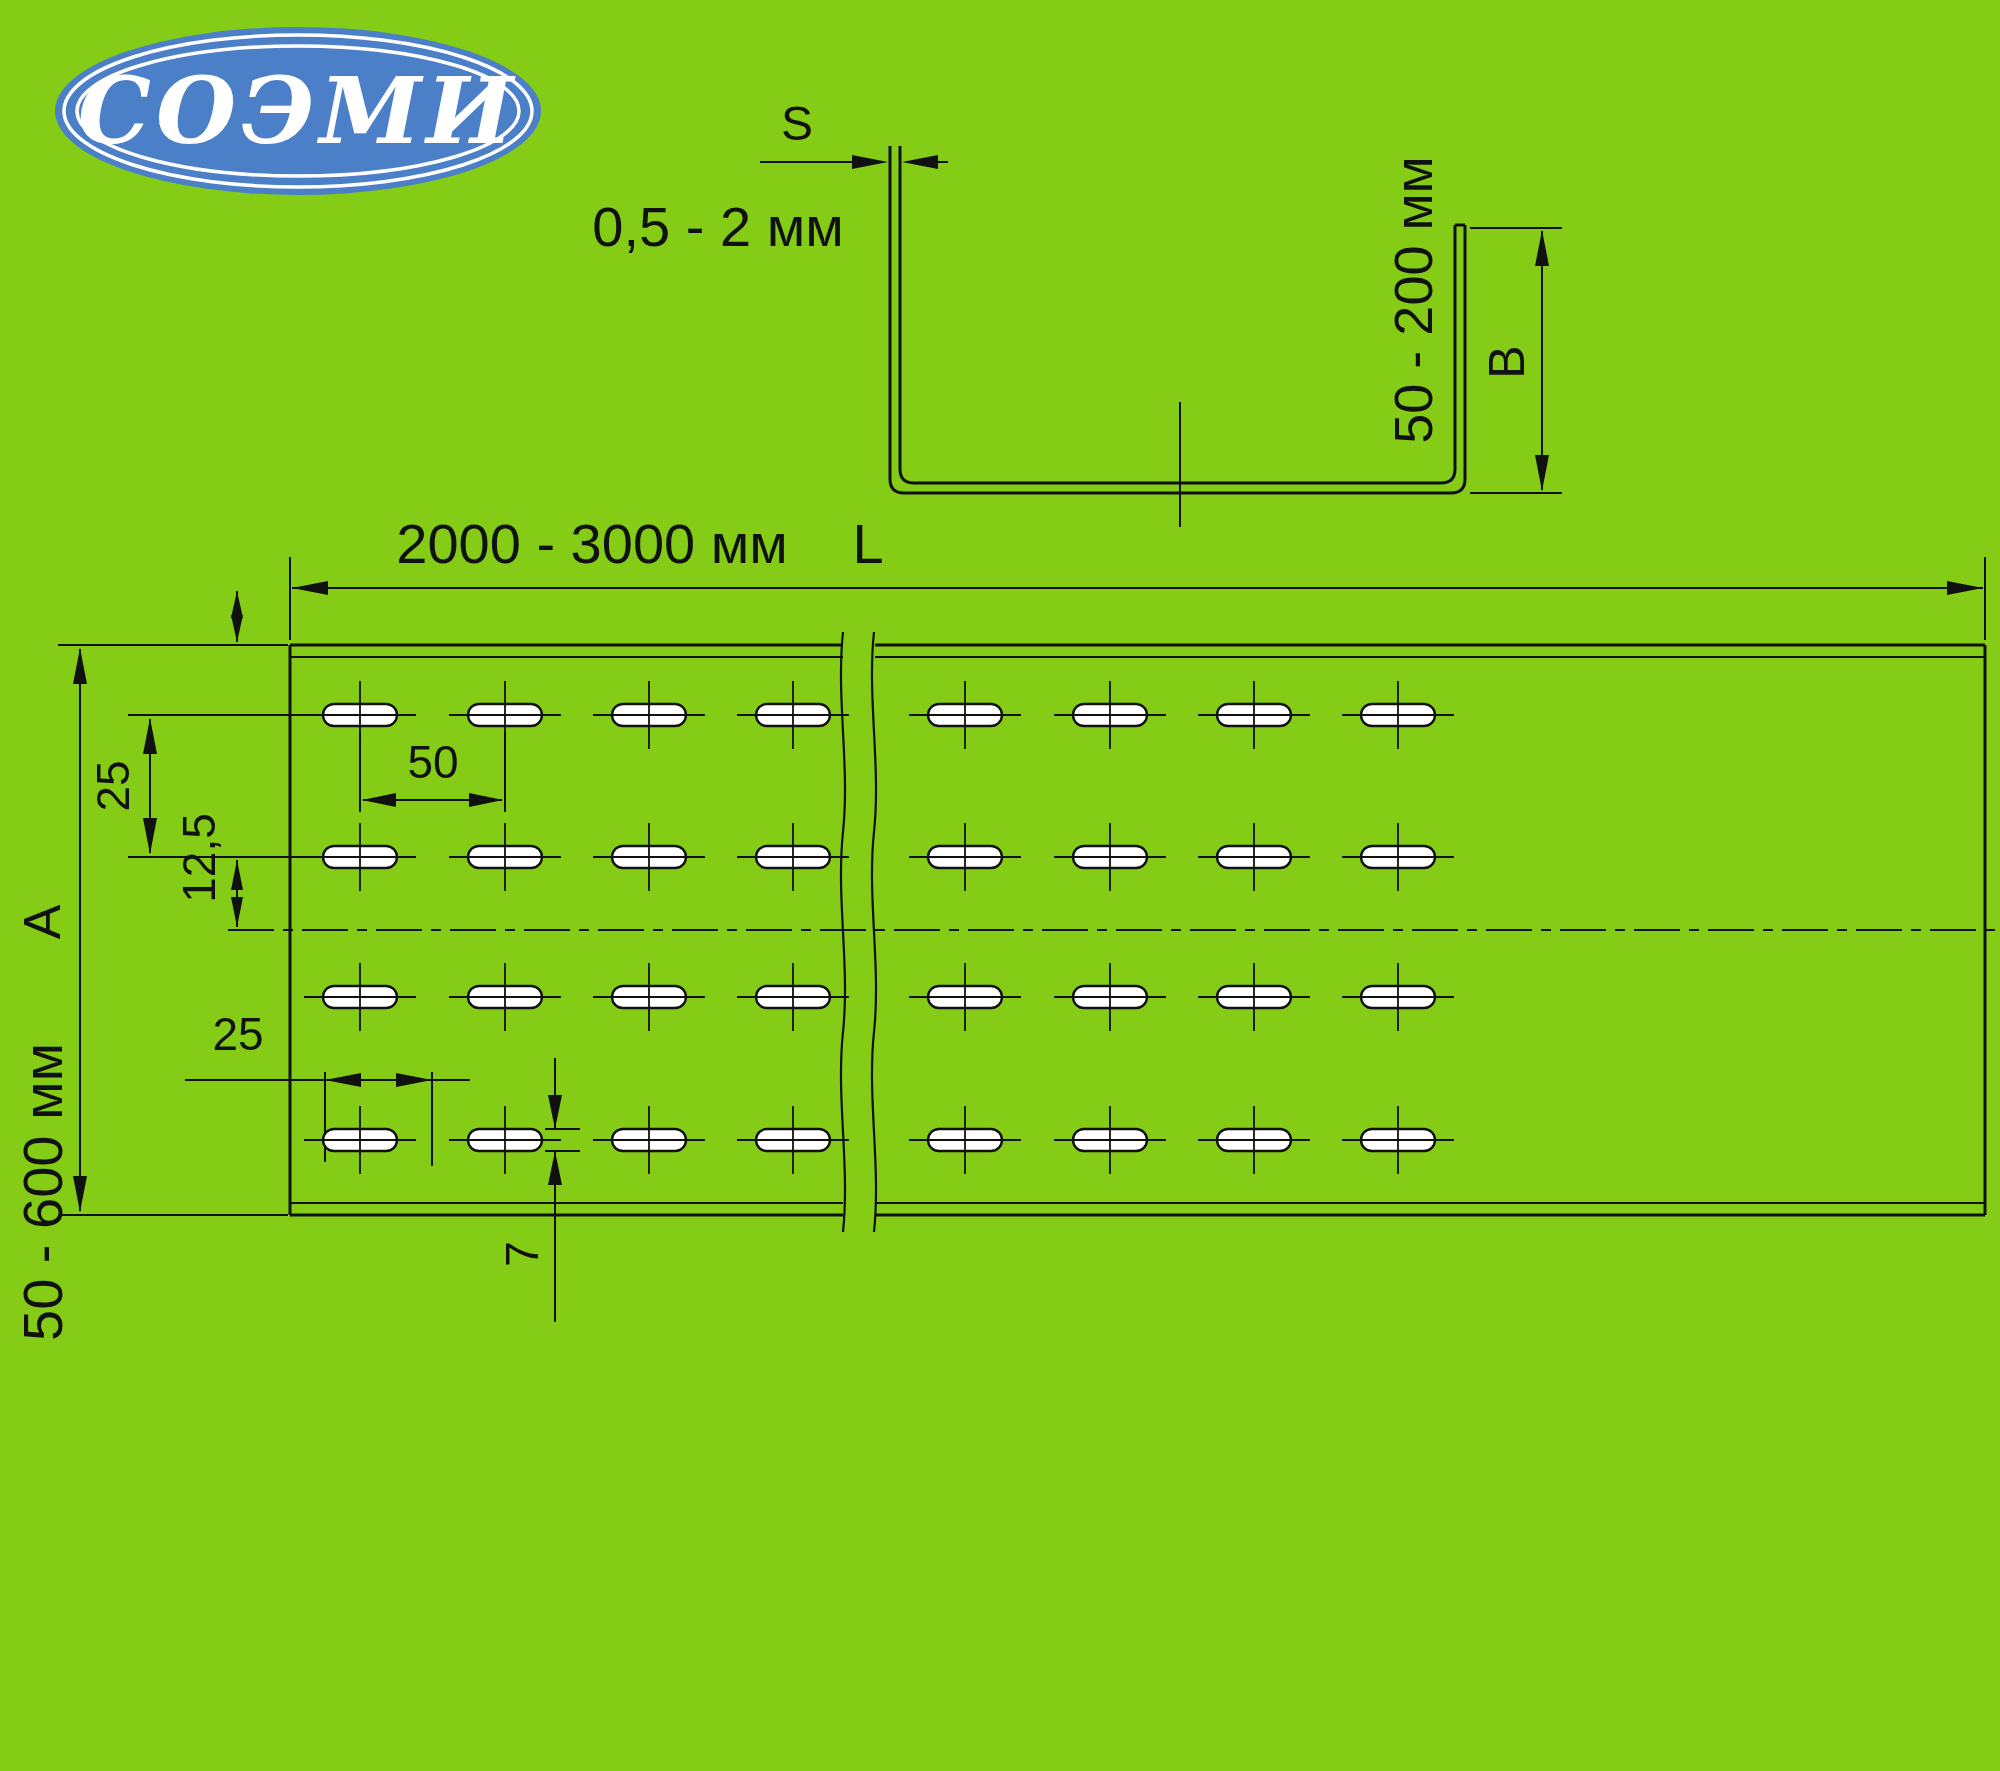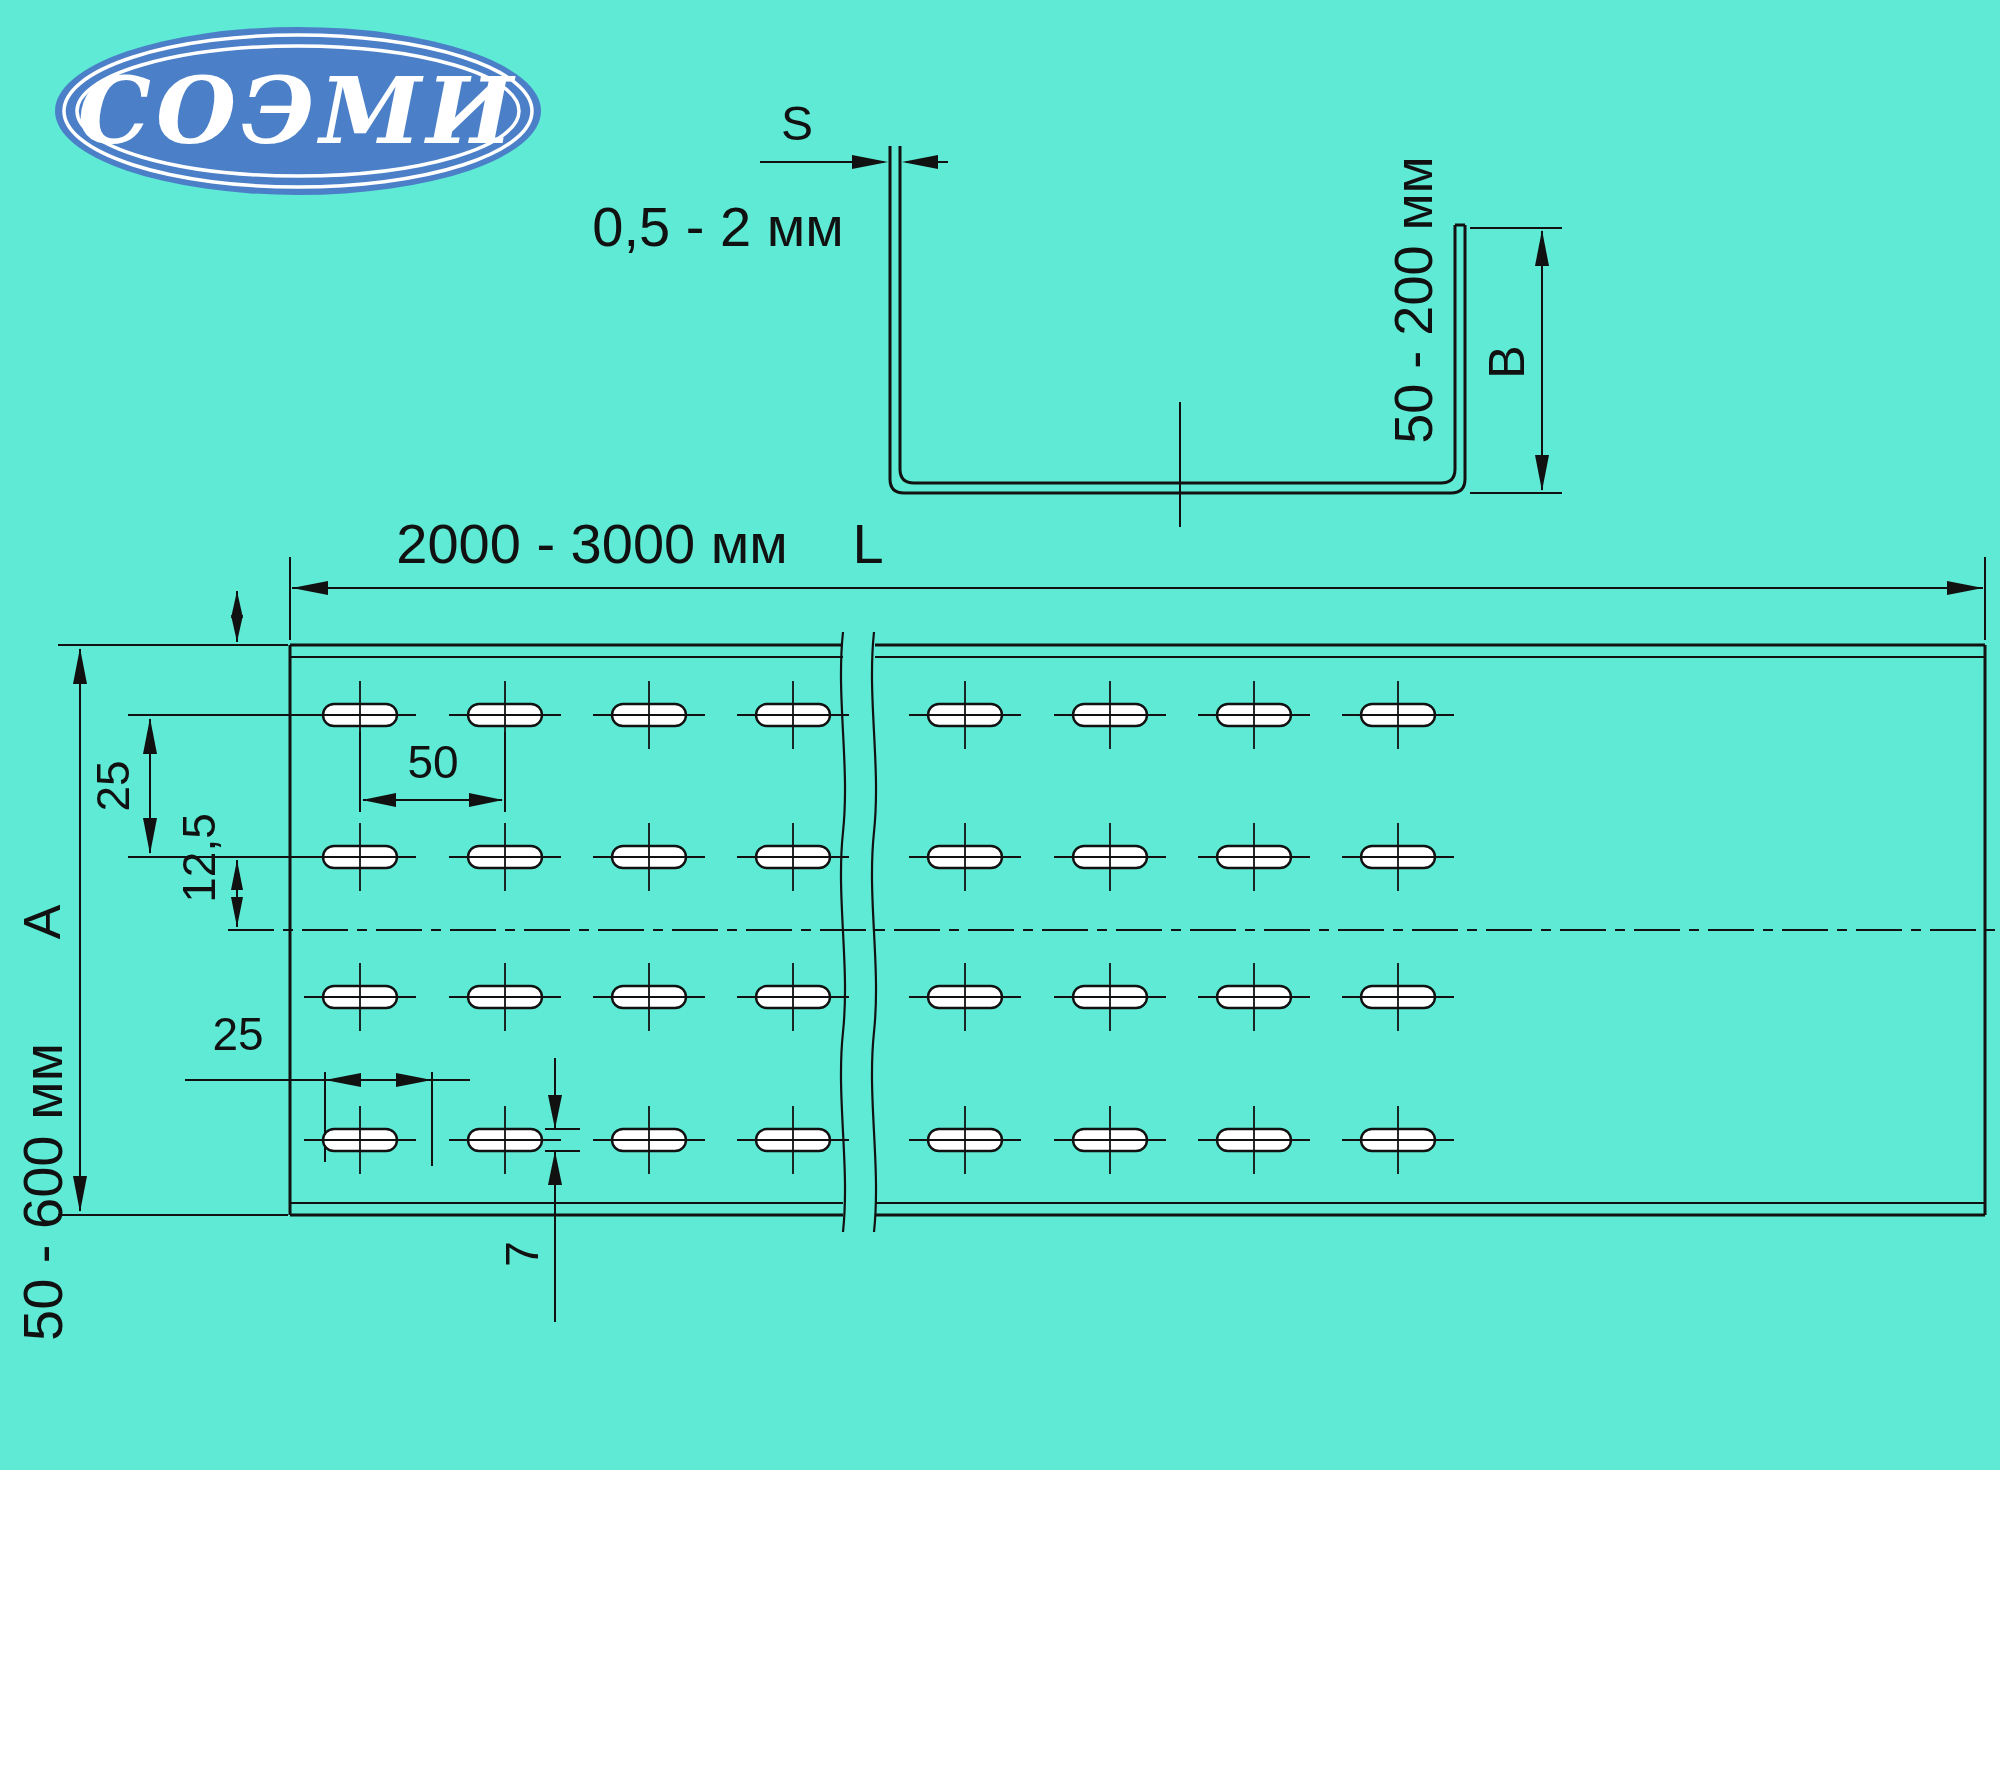--- a/index.html
+++ b/index.html
@@ -2,22 +2,22 @@
 <html><head>
 <meta charset="utf-8">
 <style>
   html, body {
     margin: 0;
     padding: 0;
     background: #ffffff;
   }
   .canvas {
     width: 2000px;
-    height: 1470px;
-    background: #5eead4;
+    height: 1771px;
+    background: #84cc16;
     position: relative;
     text-align: center;
   }
   svg {
     display: block;
   }
   text {
     font-family: "Liberation Sans", "DejaVu Sans", sans-serif;
     fill: #111111;
   }

